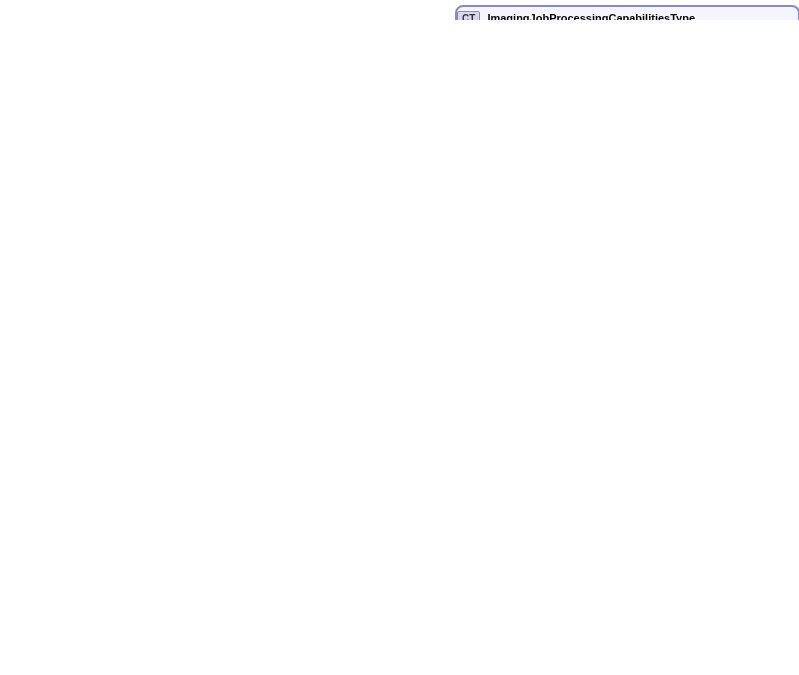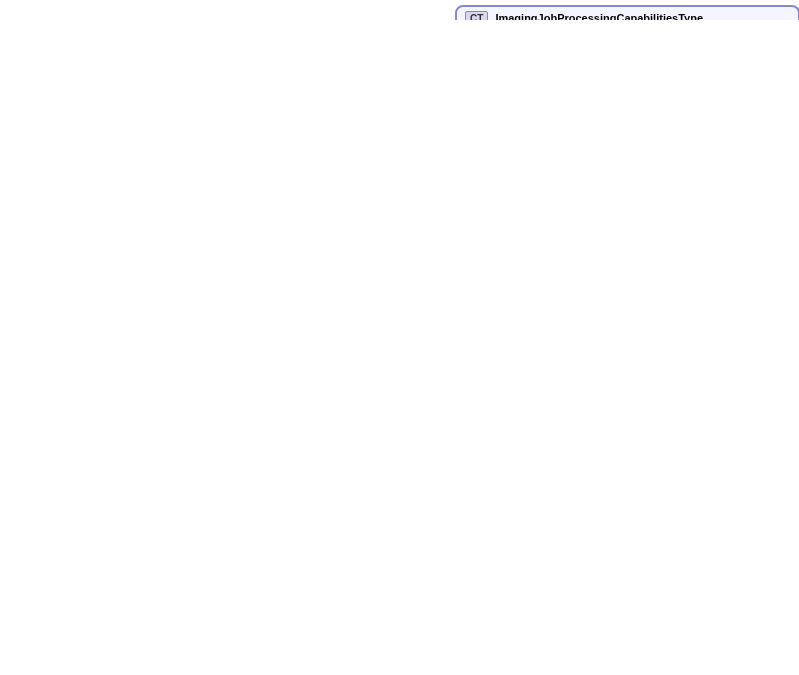--- a/index.html
+++ b/index.html
@@ -127,21 +127,21 @@
 </svg>
 
 <div class="node main" style="left:5px; top:165px; width:420px;">
   <span class="badge badge-ct">CT</span>
   <span class="plus">+</span>
   <b>FaxOutJobProcessingCapabilitiesType</b>
   <span> : <span>ImagingJobProcessingCapabilitiesType</span></span>
 </div>
 
 <div class="parent-box" style="left:455px; top:5px; width:325px; height:425px;">
-  <div style="position:absolute; left:8px; top:4px;">
+  <div style="position:absolute; left:0; top:4px;">
     <span class="badge badge-ct">CT</span>
     <b>ImagingJobProcessingCapabilitiesType</b>
   </div>
 
   <div class="node green" style="left:22px; top:32px; width:60px;">
     <span class="badge badge-any">Any</span>
     <b>&lt;Any&gt;</b>
   </div>
   <div class="node green-dashed" style="left:22px; top:56px; width:150px; padding:2px 4px;">
     <div class="sub-table" style="border:none; margin:0; padding:0;">

